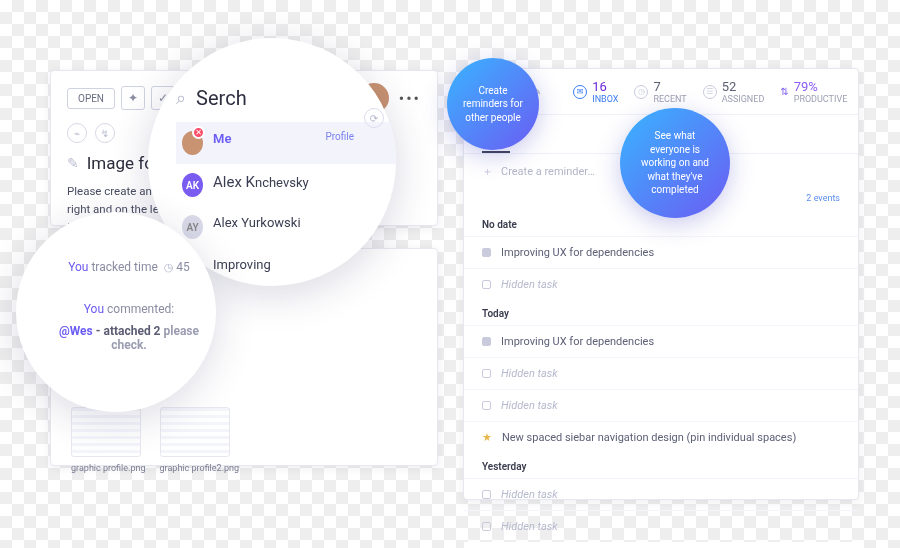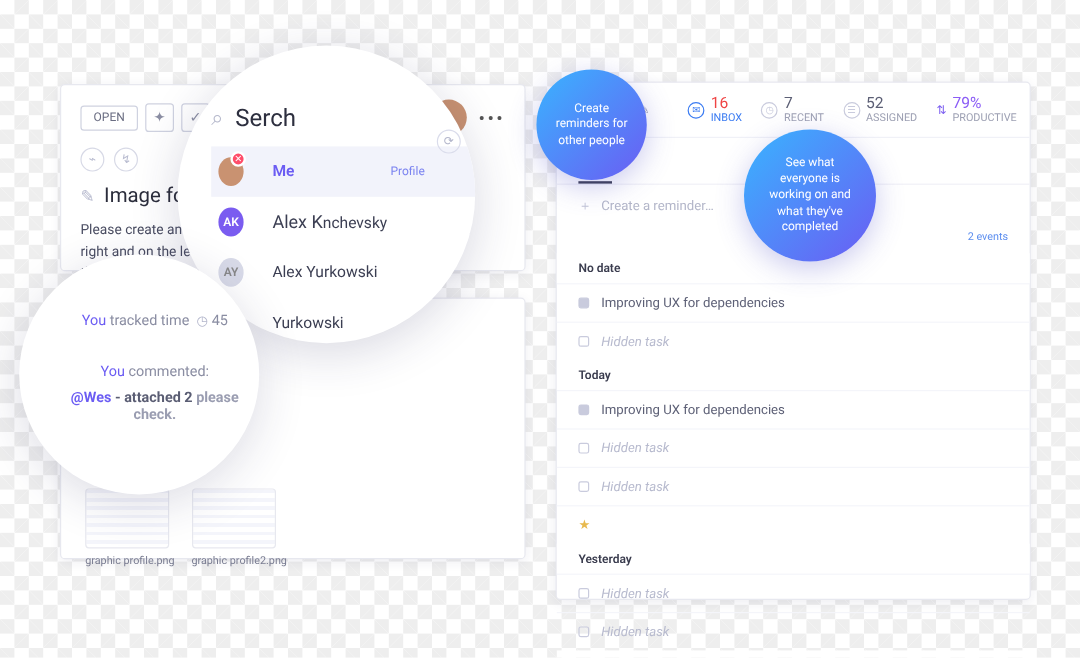--- a/index.html
+++ b/index.html
@@ -33,21 +33,21 @@
   .act-attach { display:flex; gap:14px; margin-top:40px;}
   .thumb { width:70px; height:50px; border:1px solid #e7e8ef; border-radius:3px; background:
     repeating-linear-gradient(#f4f5fb, #f4f5fb 3px, #fff 3px, #fff 7px); }
   .thumb-label { font-size:9px; color:#7a7d92; margin-top:6px; }
   
   #search-zoom { position:absolute; left:148px; top:38px; width:248px; height:248px; border-radius:50%; background:#fff; box-shadow:0 8px 40px rgba(40,40,90,0.18); overflow:hidden; }
   #search-inner { position:absolute; left:28px; top:42px; right:0; }
   #search-row { display:flex; align-items:center; gap:10px; padding:6px 0 12px; }
   #search-row .mag { color:#b6b9cc; font-size:18px; }
   #search-row .txt { font-size:20px; color:#2d2f3f; }
-  .person-row { display:flex; align-items:center; gap:24px; padding:9px 6px; font-size:13px; color:#3b3e52;}
+  .person-row { display:flex; align-items:flex-start; gap:10px; padding:9px 6px; font-size:13px; color:#3b3e52;}
   .person-row.sel { background:#f2f3fb; }
   .p-avatar { width:21px; height:24px; border-radius:50%; display:flex; align-items:center; justify-content:center; font-size:10px; color:#fff; font-weight:600;}
   .p-me { color:#6b5cf3; font-weight:600; }
   .profile-tag { margin-left:auto; margin-right:36px; font-size:10px; color:#7b83f0; }
   .refresh { width:20px; height:20px; border:1px solid #dadceb; border-radius:50%; position:absolute; right:12px; top:70px; display:flex; align-items:center; justify-content:center; font-size:10px; color:#b4b7cc;}
   .badge-x { position:absolute; width:13px; height:13px; border-radius:50%; background:#ff4d6a; color:#fff; font-size:8px; display:flex; align-items:center; justify-content:center; left:44px; top:88px; border:2px solid #fff;}
   .dotted-frame { position:absolute; top:50px; left:190px; width:34px; height:34px; border-radius:50%; border:2px dashed #d6d8e8; }
   
   #comment-zoom { position:absolute; left:16px; top:212px; width:200px; height:200px; border-radius:50%; background:#fff; box-shadow:0 8px 40px rgba(40,40,90,0.16); overflow:hidden; padding:48px 0 0 26px;text-align:center;}
   #comment-zoom .line1 { font-size:12px; color:#8a8da2; }
@@ -56,21 +56,21 @@
   #comment-zoom .line2 { margin-top:28px; font-size:12px; color:#8a8da2;}
   #comment-zoom .line2 .you { color:#6b5cf3; }
   #comment-zoom .line3 { margin-top:8px; font-size:12px; color:#5a5d73;font-weight:bold;}
   #comment-zoom .line3 .mention { color:#6b5cf3; }
   
   #right-card { left:463px; top:68px; width:396px; height:432px; }
   #r-header { display:flex; align-items:center; padding:10px 14px; gap:16px; border-bottom:1px solid #f0f1f7;}
   .loc { font-size:10px; color:#9a9db1; display:flex; align-items:center; gap:4px;}
   .stat { display:flex; align-items:center; gap:5px; font-size:9px; color:#9da0b3; }
   .stat .num { font-size:13px; color:#5c5f75; }
-  .stat.inbox .num { color:#ef4444; }
+  .stat.inbox .num { color:#6d28d9; }
   .stat.inbox .lbl { color:#3a7bf2; }
   .stat .ico { width:14px; height:14px; border:1.5px solid #c9cbdd; border-radius:50%; display:flex; align-items:center; justify-content:center; font-size:8px; color:#c9cbdd;}
   .stat.inbox .ico { border-color:#3a7bf2; color:#3a7bf2;}
   .stat.prod .pct { color:#8b5cf6; font-size:13px;}
   .stat.prod .arr { color:#7a5cf0; font-size:10px;}
   #r-tabs { display:flex; padding:0 18px; gap:26px; font-size:12px; color:#a3a6ba; border-bottom:1px solid #f0f1f7;}
   #r-tabs .tab { padding:12px 0 10px; }
   #r-tabs .tab.done { color:#3d3f52; border-bottom:2px solid #3d3f52; }
   #r-create { padding:10px 18px; display:flex; align-items:center; gap:8px; font-size:11px; color:#b3b6c9;}
   #r-hint { text-align:center; font-size:9px; color:#b7bace; padding:4px 0 8px; position:relative;}
@@ -153,21 +153,21 @@
     <div class="person-row" style="font-size:15px;">
       <span class="p-avatar" style="background:#7a5cf0">AK</span>
       <span><span>Alex K</span><span style="font-size:13px">nchevsky</span></span>
     </div>
     <div class="person-row">
       <span class="p-avatar" style="background:#d8dae8; color:#888">AY</span>
       <span>Alex Yurkowski</span>
     </div>
     <div class="person-row">
       <span class="p-avatar" style="background:#3bcad0">AZ</span>
-      <span>Yurkowski</span>
+      <span>Improving</span>
     </div>
   </div>
   <span class="refresh">⟳</span>
   <span class="badge-x">✕</span>
 </div>
 
 <div id="comment-zoom">
   <div class="line1">
     <span class="you">You</span><span> tracked time </span><span class="clock">◷</span><span>45</span>
   </div>
@@ -234,20 +234,21 @@
       <div class="task-row hidden">
         <span class="sq"></span>
         <span>Hidden task</span>
       </div>
       <div class="task-row hidden">
         <span class="sq"></span>
         <span>Hidden task</span>
       </div>
       <div class="task-row">
         <span class="star">★</span>
+        <span>New spaced siebar navigation design (pin individual spaces)</span>
       </div>
       <div class="group-head">Yesterday</div>
       <div class="task-row hidden">
         <span class="sq"></span>
         <span>Hidden task</span>
       </div>
       <div class="task-row hidden">
         <span class="sq"></span>
         <span>Hidden task</span>
       </div>

